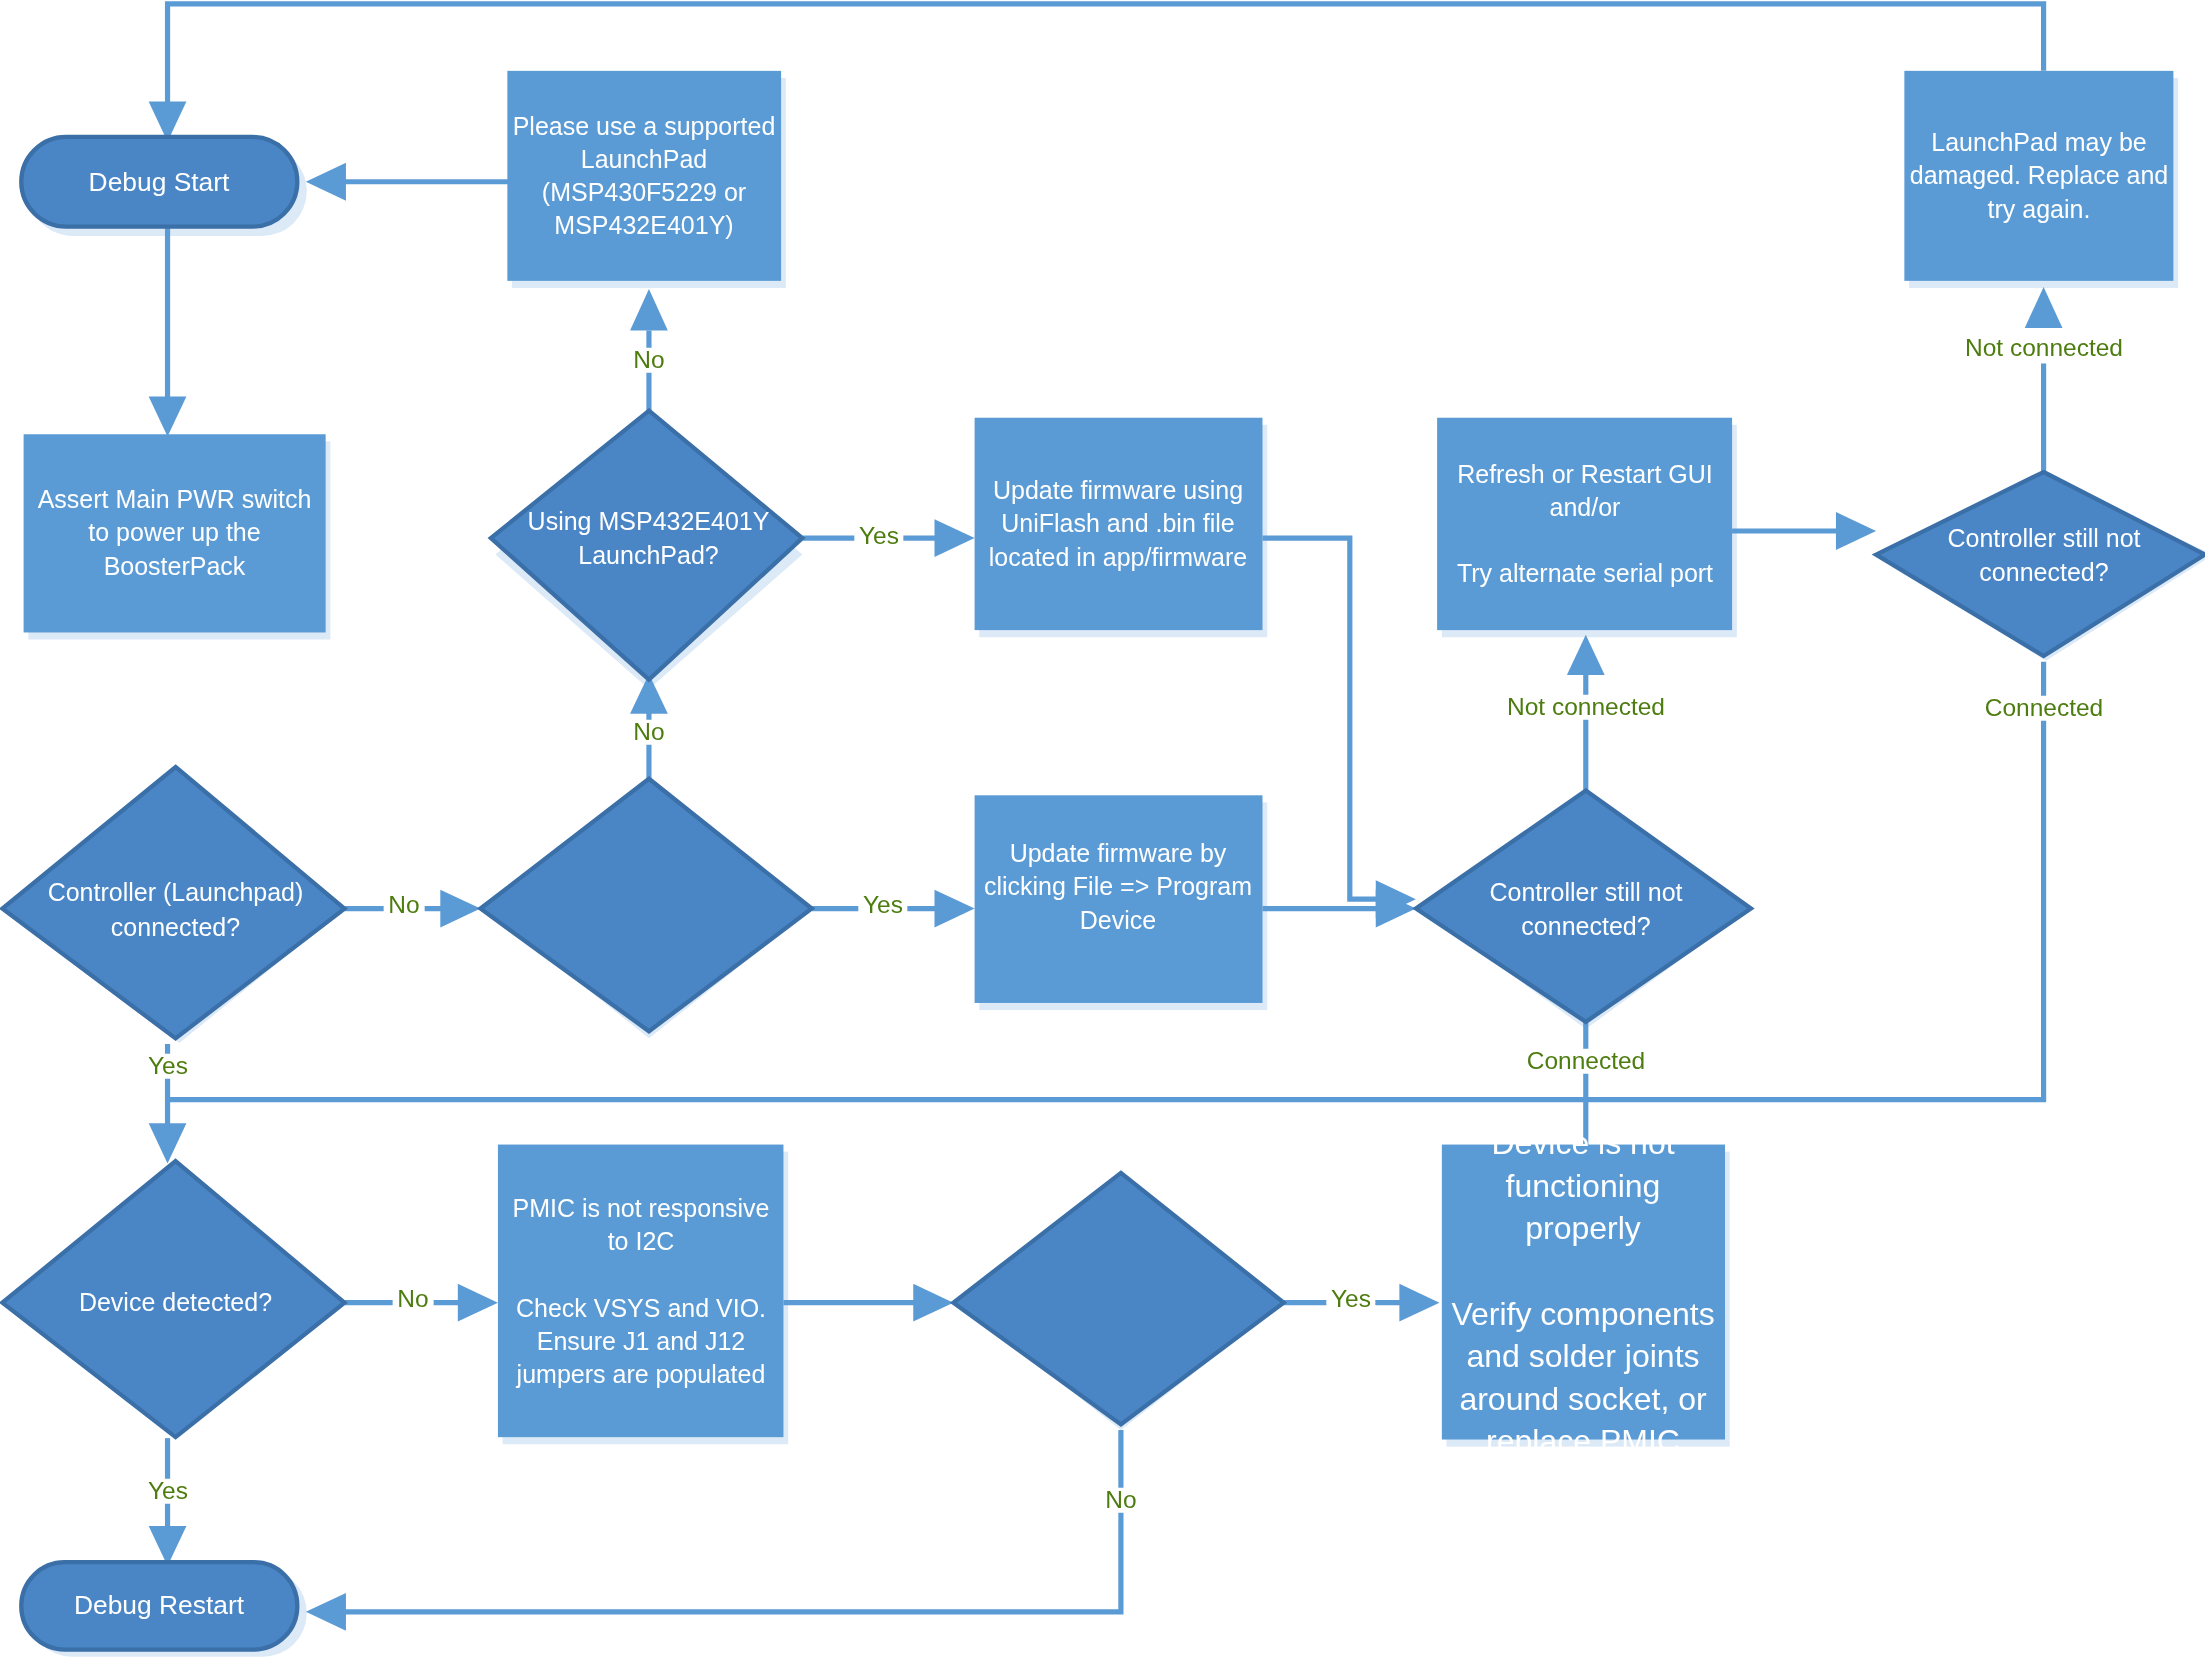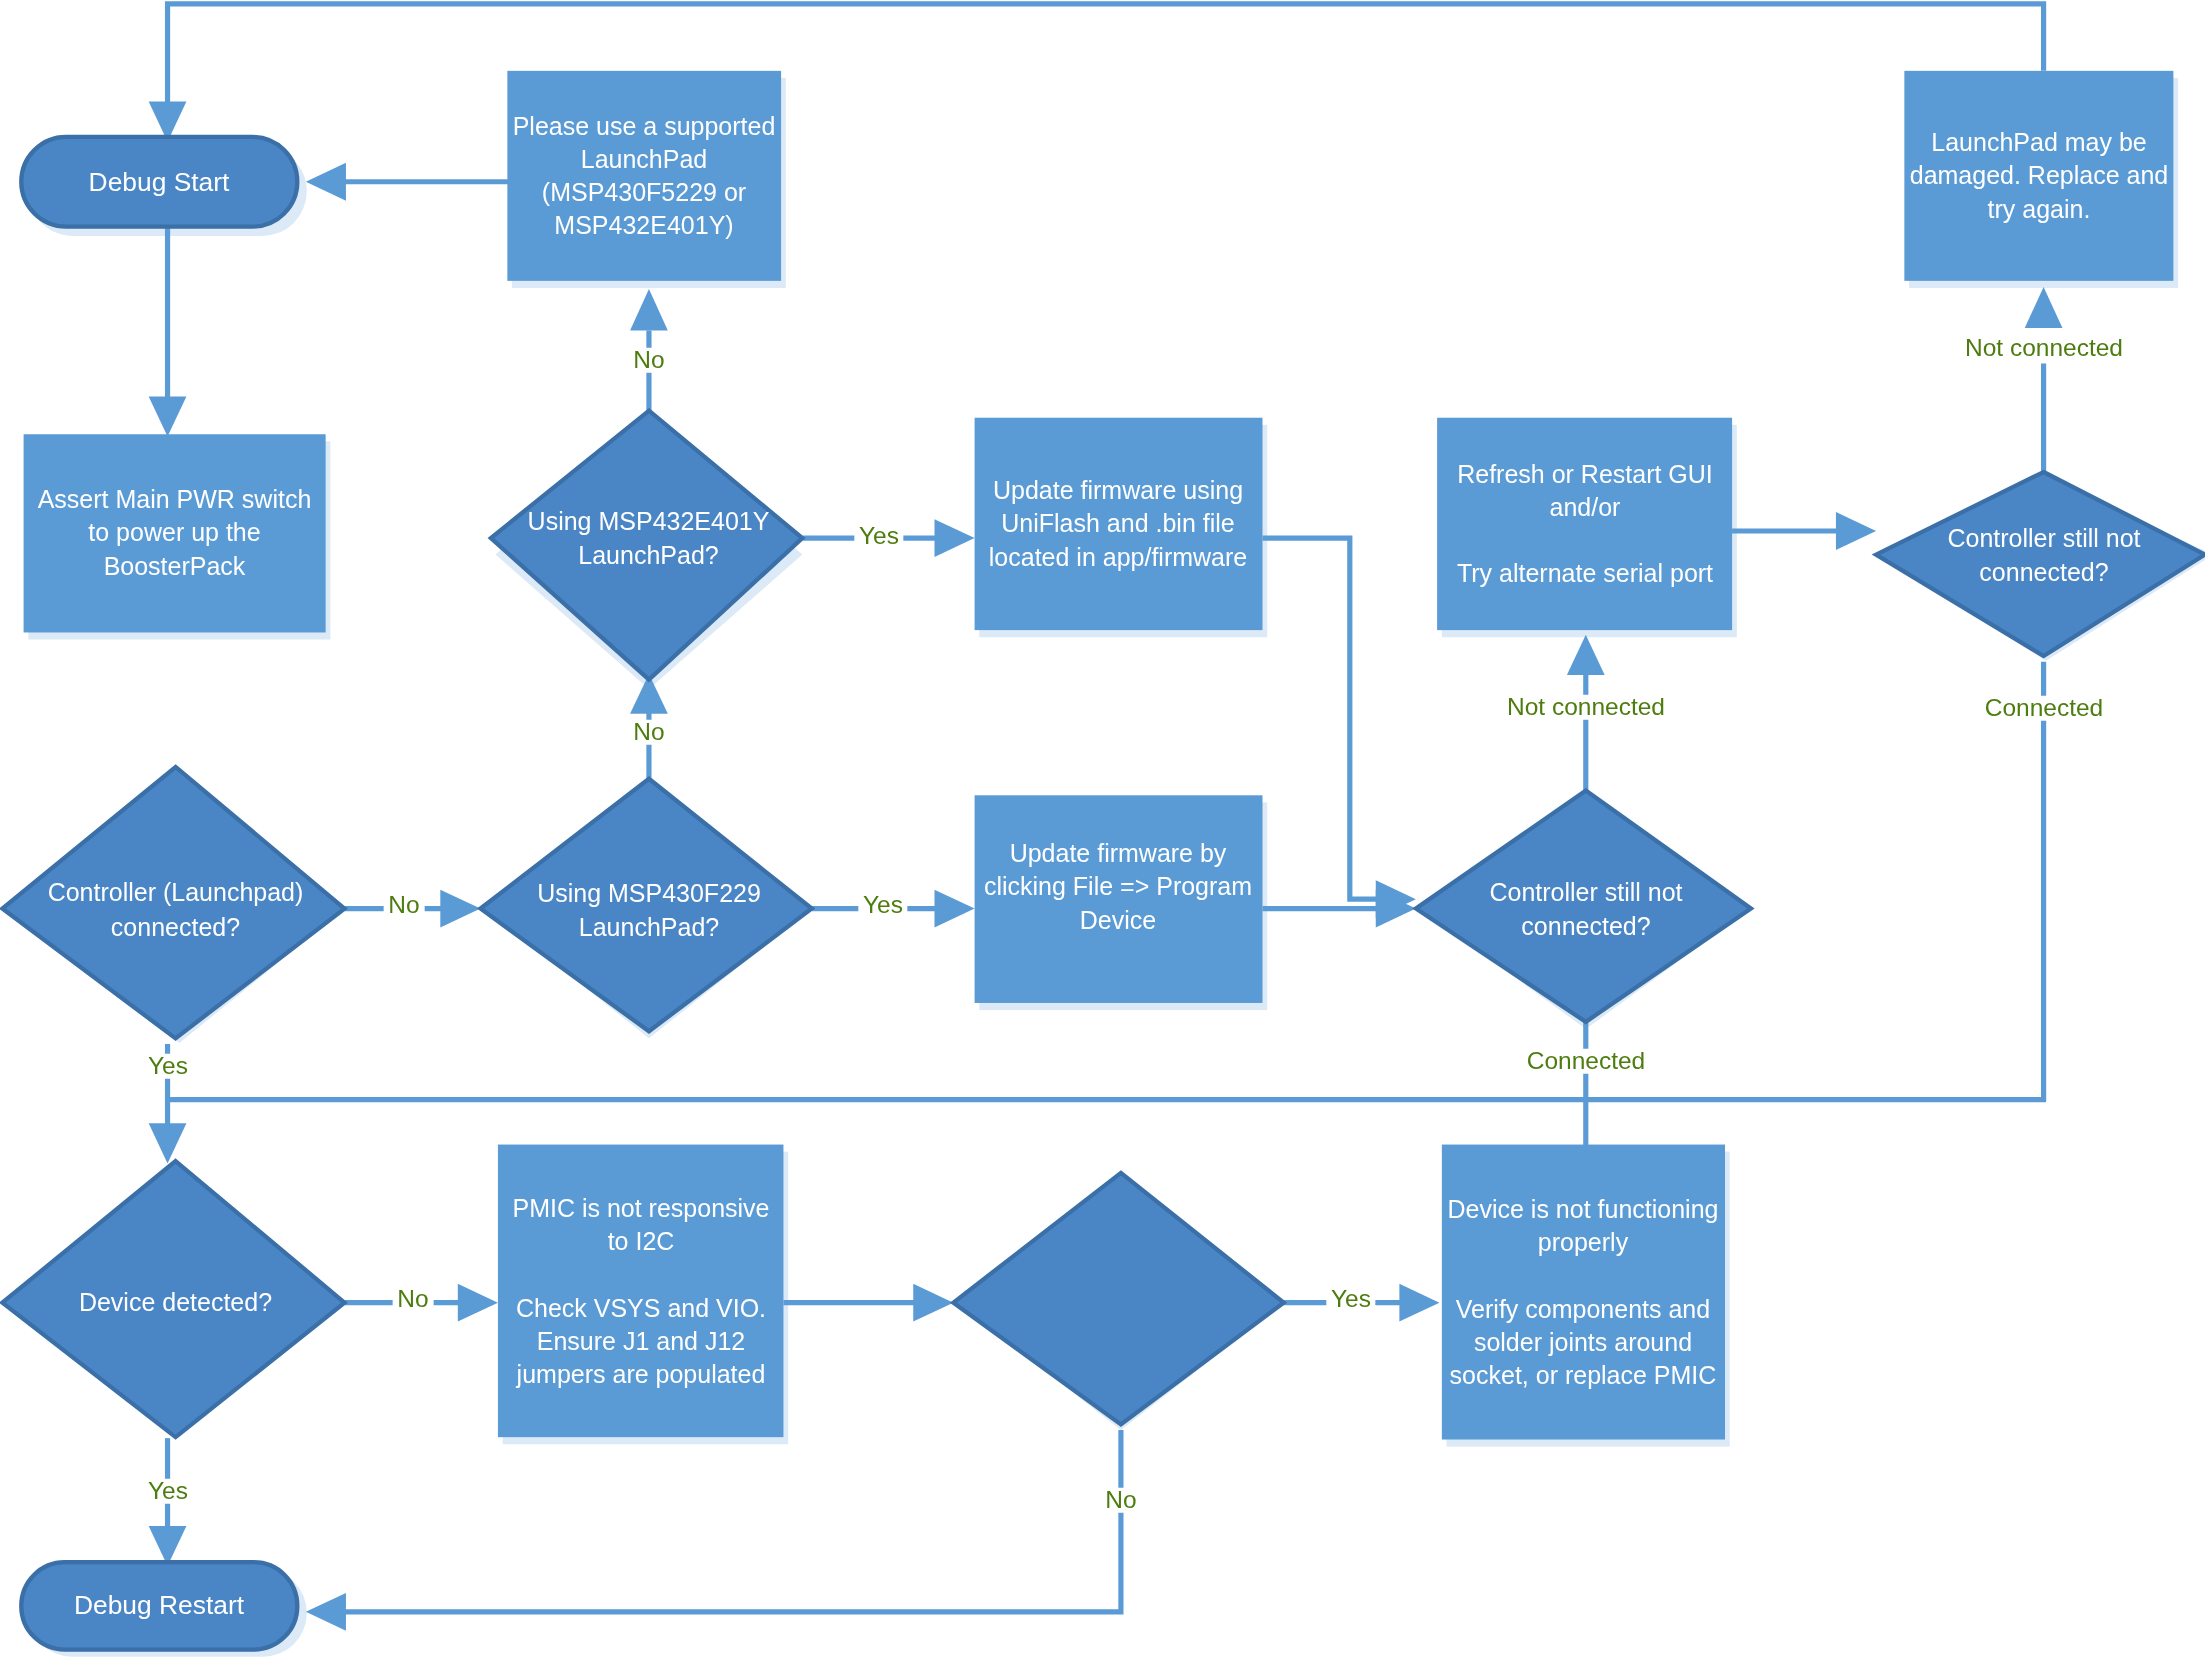--- a/index.html
+++ b/index.html
@@ -224,34 +224,33 @@
   <div class="node-label" style="left:979px; top:418px; width:278px; height:212px; font-size:25px; line-height:1.33;">Update firmware using UniFlash and .bin file located in app/firmware</div>
 
   <div class="node-label" style="left:1442px; top:418px; width:286px; height:212px; font-size:25px; line-height:1.33;">Refresh or Restart GUI and/or
 
 Try alternate serial port</div>
 
   <div class="node-label" style="left:1905px; top:484px; width:278px; height:142px; font-size:25px; line-height:1.38;">Controller still not connected?</div>
 
   <div class="node-label" style="left:40px; top:828px; width:271px; height:163px; font-size:25px; line-height:1.38;">Controller (Launchpad) connected?</div>
 
-  <div class="node-label" style="left:510px; top:845px; width:278px; height:130px; font-size:25px; line-height:1.38;">Using MSP430F229 LaunchPad?</div>
 
   <div class="node-label" style="left:979px; top:795px; width:278px; height:184px; font-size:25px; line-height:1.33;">Update firmware by clicking File =&gt; Program Device</div>
 
   <div class="node-label" style="left:1447px; top:838px; width:278px; height:142px; font-size:25px; line-height:1.38;">Controller still not connected?</div>
 
   <div class="node-label" style="left:40px; top:1253px; width:271px; height:99px; font-size:25px;">Device detected?</div>
 
   <div class="node-label" style="left:503px; top:1145px; width:276px; height:293px; font-size:25px; line-height:1.33;">PMIC is not responsive to I2C
 
 Check VSYS and VIO. Ensure J1 and J12 jumpers are populated</div>
 
 
-  <div class="node-label" style="left:1444px; top:1145px; width:278px; height:295px; font-size:25px; line-height:1.33;">Device is not functioning properly
+  <div class="node-label" style="left:1444px; top:1145px; width:278px; height:295px; font-size:32px; line-height:1.33;">Device is not functioning properly
 
 Verify components and solder joints around socket, or replace PMIC</div>
 
   <div class="node-label" style="left:21px; top:1562px; width:276px; height:87px; font-size:26.4px;">Debug Restart</div>
 
   <div class="edge-label" style="left:649px; top:360px;">No</div>
 
   <div class="edge-label" style="left:2044px; top:348px;">Not connected</div>
 
   <div class="edge-label" style="left:879px; top:536px;">Yes</div>

